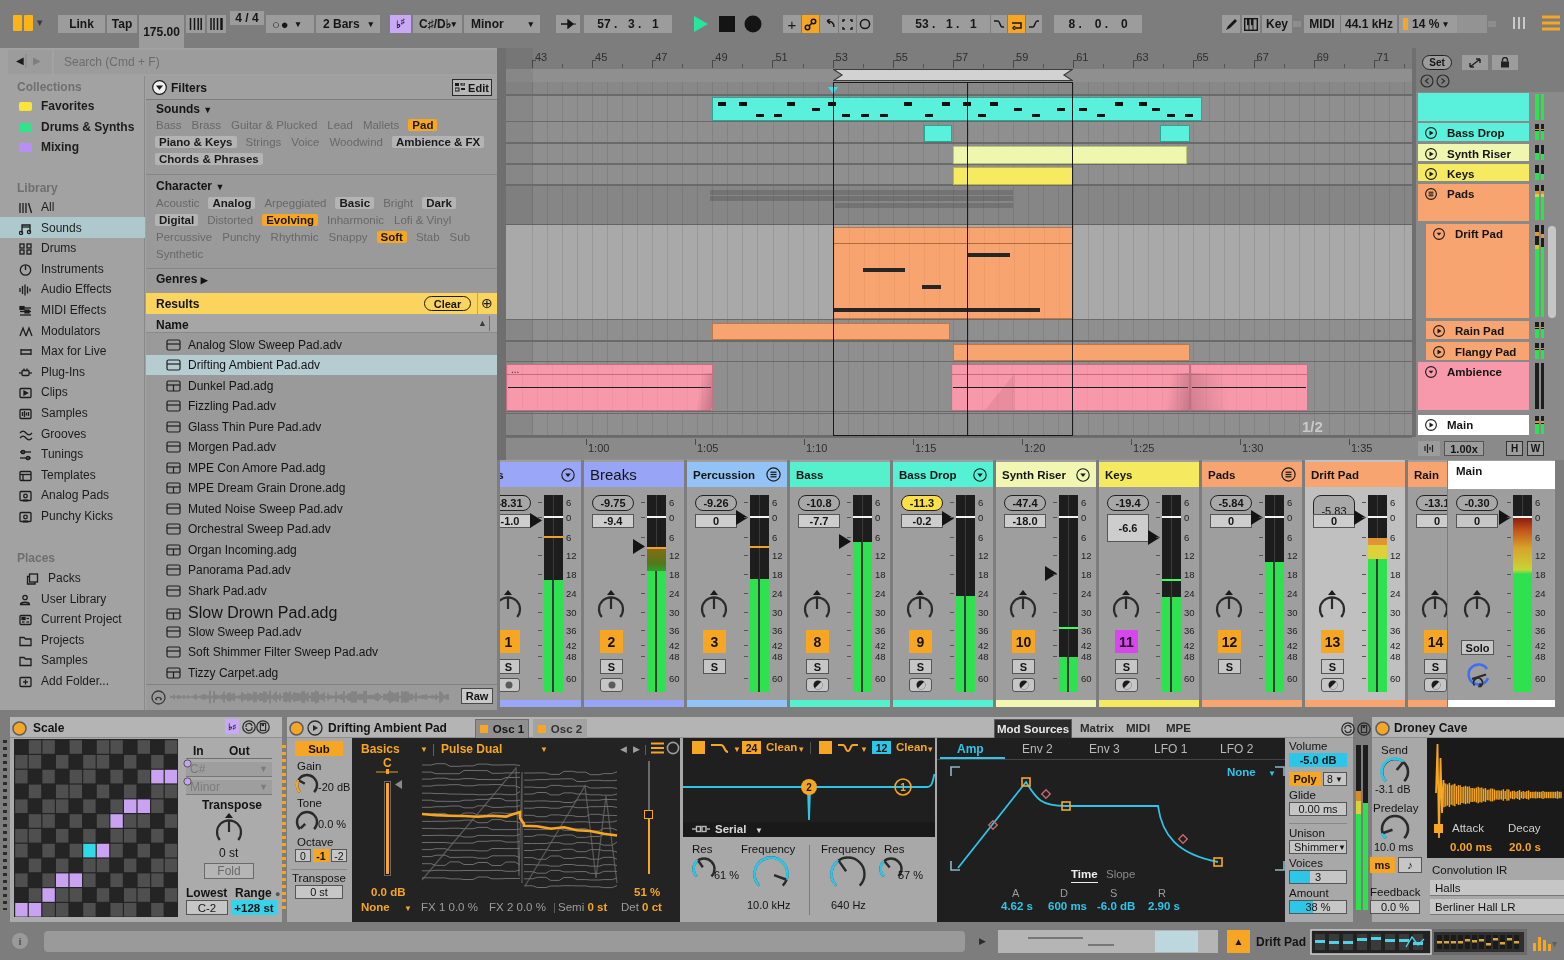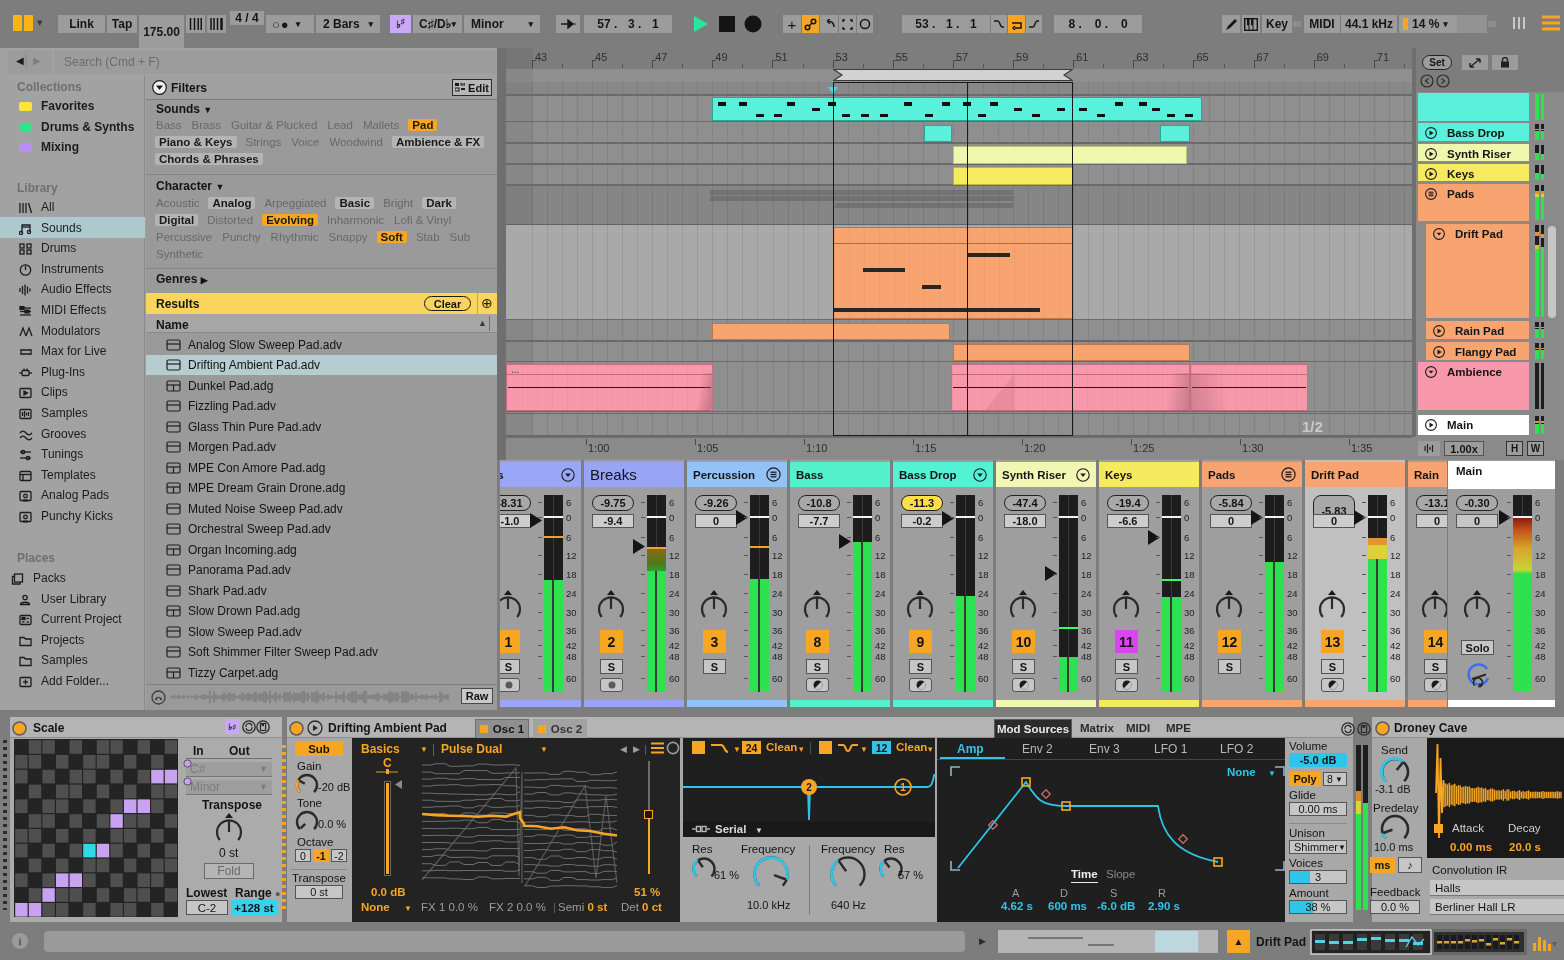--- a/index.html
+++ b/index.html
@@ -289,21 +289,21 @@
         </g>
       </svg></span><span style="font-size:12px;color:#1c1c1c;vertical-align:2px">Analog Pads</span></div>
 <div class="a" style="left:19px;top:509.0000000000003px;white-space:nowrap;"><span style="display:inline-block;width:16px;margin-right:6px;vertical-align:-1px"><svg width="14" height="12">
         <g fill="none" stroke="#1c1c1c" stroke-width="1.3">
           <rect x="1" y="1.5" width="11" height="9" rx="1"></rect>
           <circle cx="6.5" cy="6" r="1.8"></circle>
           <line x1="4" y1="10.5" x2="9" y2="10.5" stroke-width="2"></line>
         </g>
       </svg></span><span style="font-size:12px;color:#1c1c1c;vertical-align:2px">Punchy Kicks</span></div>
 <div class="a" style="left:17px;top:551px;white-space:nowrap;color:#6f6f6f;font-size:12px;font-weight:700">Places</div>
-<div class="a" style="left:11px;top:571px;white-space:nowrap;"><span style="display:inline-block;width:16px;margin-right:6px;vertical-align:-1px"><svg width="14" height="12">
+<div class="a" style="left:26px;top:571px;white-space:nowrap;"><span style="display:inline-block;width:16px;margin-right:6px;vertical-align:-1px"><svg width="14" height="12">
         <g fill="none" stroke="#1c1c1c" stroke-width="1.3">
           <rect x="3.5" y="1" width="8" height="8"></rect>
           <path d="M3.5 3.5 H1.5 V11 H9 V9"></path>
         </g>
       </svg></span><span style="font-size:12px;color:#1c1c1c;vertical-align:2px">Packs</span></div>
 <div class="a" style="left:19px;top:591.6px;white-space:nowrap;"><span style="display:inline-block;width:16px;margin-right:6px;vertical-align:-1px"><svg width="14" height="12">
         <g fill="none" stroke="#1c1c1c" stroke-width="1.3">
           <circle cx="6" cy="3.5" r="2.2"></circle>
           <path d="M1.5 10.5 C1.5 7.5 10.5 7.5 10.5 10.5 Z"></path>
         </g>
@@ -490,21 +490,21 @@
         <rect x="1" y="1" width="13" height="10" rx="1.5"></rect>
         <line x1="1" y1="5" x2="14" y2="5"></line>
       </g>
     </svg><span style="font-size:12px">Shark Pad.adv</span></div>
 <div class="a" style="left:166px;top:604.0px;white-space:nowrap;"><svg width="15" height="12" style="margin-right:7px;vertical-align:-2px">
       <g fill="none" stroke="#1f1f1f" stroke-width="1.2">
         <rect x="1" y="1" width="13" height="10" rx="1.5"></rect>
         <line x1="1" y1="5" x2="14" y2="5"></line>
         <line x1="7.5" y1="5" x2="7.5" y2="11"></line>
       </g>
-    </svg><span style="font-size:12px">Slow Drown Pad.adg</span></div>
+    </svg><span style="font-size:16px">Slow Drown Pad.adg</span></div>
 <div class="a" style="left:166px;top:624.5px;white-space:nowrap;"><svg width="15" height="12" style="margin-right:7px;vertical-align:-2px">
       <g fill="none" stroke="#1f1f1f" stroke-width="1.2">
         <rect x="1" y="1" width="13" height="10" rx="1.5"></rect>
         <line x1="1" y1="5" x2="14" y2="5"></line>
       </g>
     </svg><span style="font-size:12px">Slow Sweep Pad.adv</span></div>
 <div class="a" style="left:166px;top:645.0px;white-space:nowrap;"><svg width="15" height="12" style="margin-right:7px;vertical-align:-2px">
       <g fill="none" stroke="#1f1f1f" stroke-width="1.2">
         <rect x="1" y="1" width="13" height="10" rx="1.5"></rect>
         <line x1="1" y1="5" x2="14" y2="5"></line>
@@ -1328,21 +1328,21 @@
       <circle cx="5" cy="5" r="4.5" fill="#1a1a1a"></circle>
       <path d="M5 0.5 A4.5 4.5 0 0 1 5 9.5 Z" fill="#c6c6c6" transform="rotate(45 5 5)"></path>
     </svg>
   </div>
 <div class="a" style="left:1099px;top:460px;width:100px;height:247px;background:#9e9e9e;"></div>
 <div class="a" style="left:1099px;top:462px;width:100px;height:25px;background:#f4e95f;display:flex;align-items:center;justify-content:space-between;padding:0 6px">
     <span style="font-size:11.5px;font-weight:700;overflow:hidden;white-space:nowrap">Keys</span>
   </div>
 <div class="a" style="left:1099px;top:700px;width:100px;height:7px;background:#f4e95f"></div>
 <div class="a" style="left:1107px;top:495px;width:42px;height:16px;background:#a8a8a8;border:1.3px solid #222;border-radius:8px;display:flex;align-items:center;justify-content:center;font-size:11px;font-weight:700">-19.4</div>
-<div class="a" style="left:1107px;top:514px;width:42px;height:14px;background:#cdcdcd;border:1px solid #555;display:flex;align-items:center;justify-content:center;font-size:11px;font-weight:700">-6.6</div>
+<div class="a" style="left:1107px;top:514px;width:42px;height:28px;background:#cdcdcd;border:1px solid #555;display:flex;align-items:center;justify-content:center;font-size:11px;font-weight:700">-6.6</div>
 <svg class="a" style="left:1147px;top:530px" width="14" height="15">
     <path d="M1 0 L13 7.5 L1 15 Z" fill="#141414"></path>
   </svg>
 <div class="a" style="left:1162px;top:495px;width:19px;height:197px;background:#1d1d1d"></div>
 <div class="a" style="left:1171px;top:495px;width:1px;height:197px;background:#3a3a3a"></div>
 <div class="a" style="left:1162px;top:597px;width:19px;height:95px;background:linear-gradient(90deg,#2ee24f 44%,#3a3a3a 44%,#3a3a3a 52%,#2ee24f 52%)"></div>
 <div class="a" style="left:1162px;top:516px;width:19px;height:1.6px;background:#f2f2f2"></div>
 <div class="a" style="left:1162px;top:579px;width:19px;height:2px;background:#35ff62"></div>
 <div class="a" style="left:1184px;top:497px;white-space:nowrap;font-size:9.5px;color:#222">6</div>
 <div class="a" style="left:1156px;top:502px;width:4px;height:1px;background:#555"></div>
@@ -1432,21 +1432,21 @@
     </g>
     <line x1="15" y1="10" x2="15" y2="21" stroke="#2a2a2a" stroke-width="2.2"></line>
   </svg>
 <div class="a" style="left:1218px;top:630px;width:23px;height:23px;background:#f7a623;display:flex;align-items:center;justify-content:center;font-size:14px;font-weight:700">12</div>
 <div class="a" style="left:1218px;top:659px;width:23px;height:15px;background:#c6c6c6;border:1px solid #555;display:flex;align-items:center;justify-content:center;font-size:11px;font-weight:700">S</div>
 <div class="a" style="left:1305px;top:460px;width:100px;height:247px;background:#c0c0c0;"></div>
 <div class="a" style="left:1305px;top:462px;width:100px;height:25px;background:#f8a470;display:flex;align-items:center;justify-content:space-between;padding:0 6px">
     <span style="font-size:11.5px;font-weight:700;overflow:hidden;white-space:nowrap">Drift Pad</span>
   </div>
 <div class="a" style="left:1305px;top:700px;width:100px;height:7px;background:#f8a470"></div>
-<div class="a" style="left:1313px;top:495px;width:42px;height:32px;background:#a8a8a8;border:1.3px solid #222;border-radius:8px;display:flex;align-items:center;justify-content:center;font-size:11px;font-weight:700">-5.83</div>
+<div class="a" style="left:1313px;top:495px;width:42px;height:32px;background:#a8a8a8;border:1.3px solid #222;border-radius:8px;display:flex;align-items:center;justify-content:center;font-size:11px;font-weight:400">-5.83</div>
 <div class="a" style="left:1313px;top:514px;width:42px;height:14px;background:#cdcdcd;border:1px solid #555;display:flex;align-items:center;justify-content:center;font-size:11px;font-weight:700">0</div>
 <svg class="a" style="left:1353px;top:510px" width="14" height="15">
     <path d="M1 0 L13 7.5 L1 15 Z" fill="#141414"></path>
   </svg>
 <div class="a" style="left:1368px;top:495px;width:19px;height:197px;background:#1d1d1d"></div>
 <div class="a" style="left:1377px;top:495px;width:1px;height:197px;background:#3a3a3a"></div>
 <div class="a" style="left:1368px;top:559px;width:19px;height:133px;background:linear-gradient(90deg,#2ee24f 44%,#3a3a3a 44%,#3a3a3a 52%,#2ee24f 52%)"></div>
 <div class="a" style="left:1368px;top:516px;width:19px;height:1.6px;background:#f2f2f2"></div>
 <div class="a" style="left:1368px;top:538px;width:19px;height:7px;background:#e09432"></div>
 <div class="a" style="left:1368px;top:545px;width:19px;height:14px;background:#ddd13a"></div>

